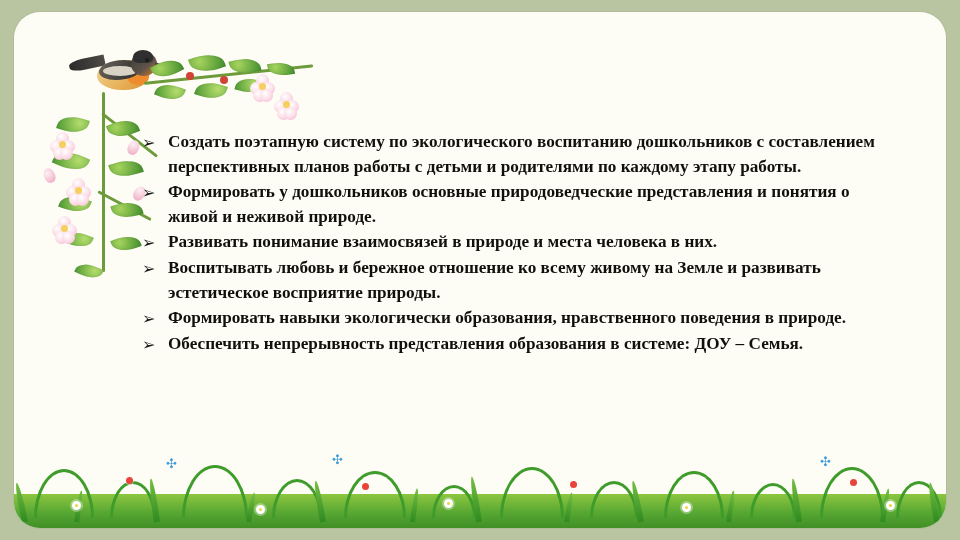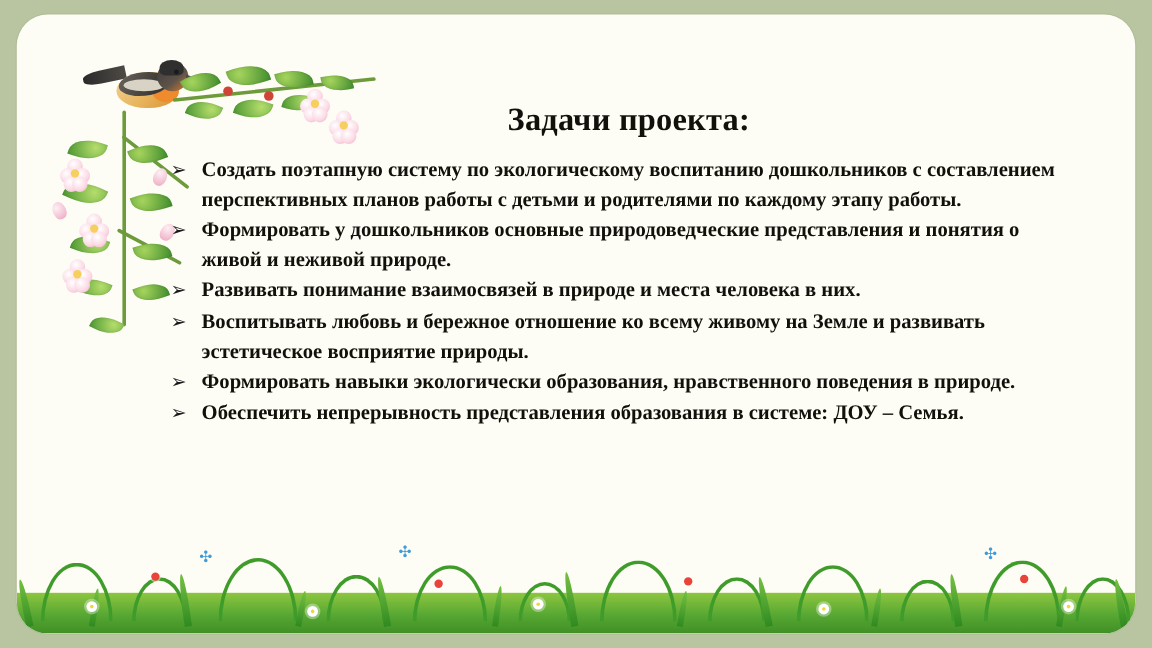--- a/index.html
+++ b/index.html
@@ -352,26 +352,25 @@
           <em></em>
       </div>
       <div class="bud" style="left:104px; top:120px; transform: rotate(24deg);"></div>
       <div class="bud" style="left:110px; top:166px; transform: rotate(34deg);"></div>
       <div class="bud" style="left:20px; top:148px; transform: rotate(-24deg);"></div>
       <div class="berry" style="left:196px; top:56px;"></div>
       <div class="berry" style="left:162px; top:52px;"></div>
     </div>
 
     <div class="content">
-      <div class="title">Задачи проекта:</div>
 
       <div class="bullets">
         <div class="bullet-row">
           <div class="bullet-marker">➢</div>
-          <div class="bullet-text">Создать  поэтапную систему по экологическому воспитанию дошкольников с составлением перспективных планов работы с детьми и родителями по каждому этапу работы.</div>
+          <div class="bullet-text">Создать  поэтапную систему по экологического воспитанию дошкольников с составлением перспективных планов работы с детьми и родителями по каждому этапу работы.</div>
         </div>
         <div class="bullet-row">
           <div class="bullet-marker">➢</div>
           <div class="bullet-text">Формировать  у дошкольников основные природоведческие представления и понятия о живой и неживой природе.</div>
         </div>
         <div class="bullet-row">
           <div class="bullet-marker">➢</div>
           <div class="bullet-text">Развивать  понимание взаимосвязей в природе  и места человека в них.</div>
         </div>
         <div class="bullet-row">

